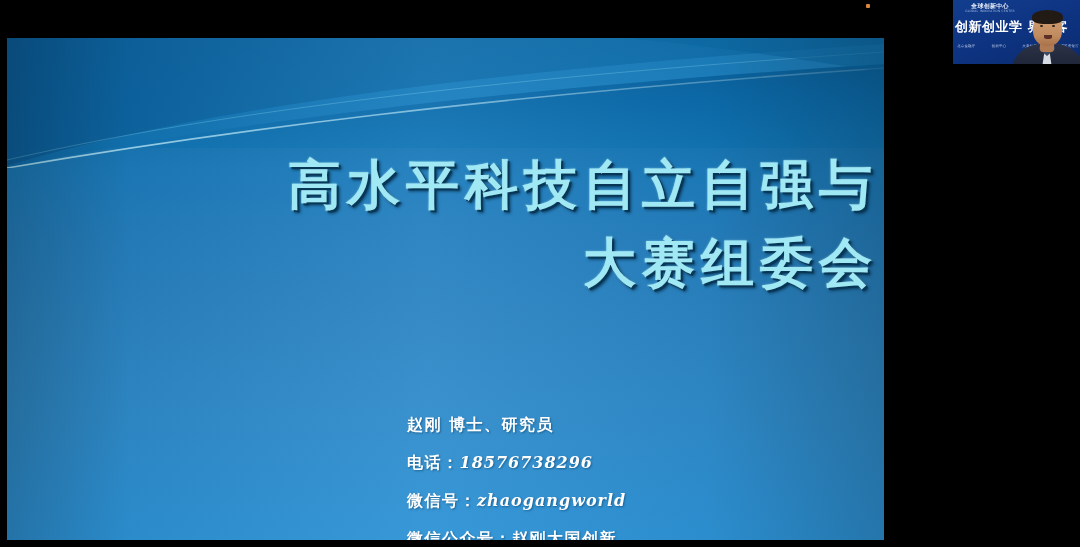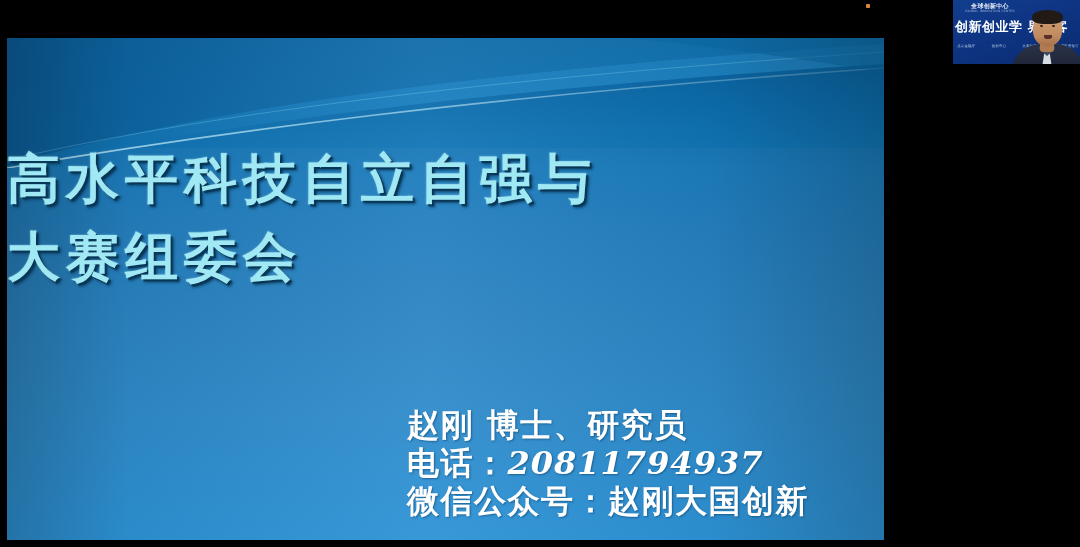--- a/index.html
+++ b/index.html
@@ -65,23 +65,23 @@
     left: 0; top: 0;
     width: 100%; height: 130px;
     overflow: hidden;
   }
   #slide .swoosh-wrap svg { display: block; width: 877px; height: 130px; }
 
   
   #title-block {
     position: absolute;
     left: 0;
-    top: 102px;
+    top: 108px;
     width: 871px;
-    text-align: left;
+    text-align: right;
   }
   .title-line {
     font-family: "DejaVu Sans", "Liberation Sans", sans-serif;
     font-weight: bold;
     font-size: 53px;
     line-height: 78px;
     letter-spacing: 6px;
     color: #9FE8F4;
     text-shadow:
        2px 2px 0 rgba(6,52,84,0.85),
@@ -94,21 +94,21 @@
   #contact-block {
     position: absolute;
     left: 400px;
     top: 368px;
     width: 470px;
     text-align: left;
   }
   .contact-line {
     font-family: "DejaVu Sans", "Liberation Sans", sans-serif;
     font-weight: bold;
-    font-size: 32px;
+    font-size: 16px;
     line-height: 38px;
     letter-spacing: 1.5px;
     color: #FFFFFF;
     text-shadow: 1px 1px 2px rgba(8,60,98,0.55);
     white-space: nowrap;
   }
   .contact-line .latin {
     font-family: "DejaVu Serif", "Liberation Serif", serif;
     font-style: italic;
     font-weight: bold;
@@ -289,21 +289,22 @@
 
     <div class="sheen"></div>
 
     <div id="title-block">
       <div class="title-line">高水平科技自立自强与</div>
       <div class="title-line">大赛组委会</div>
     </div>
 
     <div id="contact-block">
       <div class="contact-line">赵刚  博士、研究员</div>
-      <div class="contact-line"><span>电话：</span><span class="latin">20811794937</span></div>
+      <div class="contact-line"><span>电话：</span><span class="latin">18576738296</span></div>
+      <div class="contact-line"><span>微信号：</span><span class="latin">zhaogangworld</span></div>
       <div class="contact-line"><span>微信公众号：</span><span>赵刚大国创新</span></div>
     </div>
 
   </div>
 
   <div id="video-pane">
     <div class="backdrop"></div>
 
     <div class="vlogo">
       <span class="vlogo-cn">全球创新中心</span>

